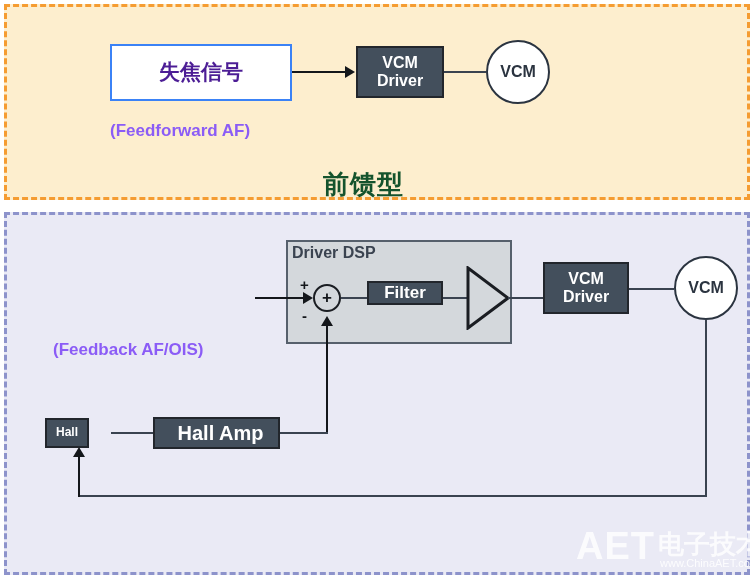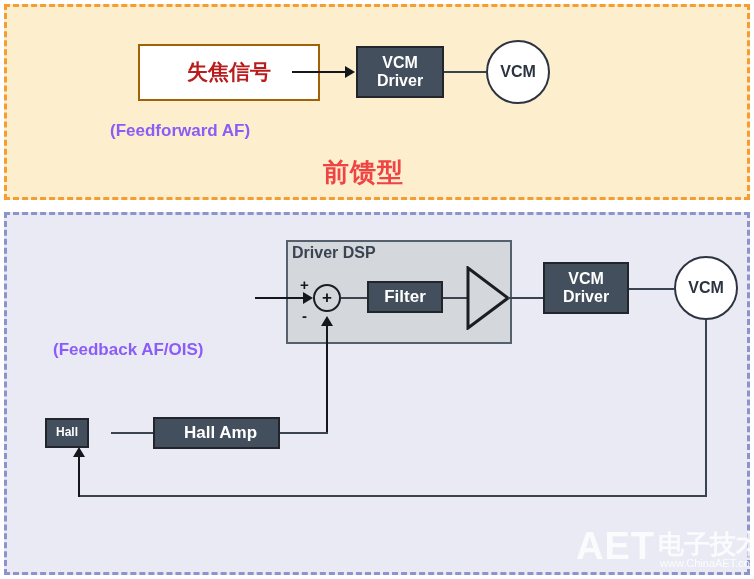--- a/index.html
+++ b/index.html
@@ -43,45 +43,44 @@
   
   .panel-caption {
     position: absolute;
     font-weight: bold;
     font-size: 26px;
     letter-spacing: 1px;
     white-space: nowrap;
   }
   #caption-feedforward {
     left: 323px;
-    top: 155px;
-    color: #ef4444;
+    top: 167px;
+    color: #14532d;
   }
   #caption-feedback {
     left: 315px;
     top: 524px;
     color: #5B5FAE;
   }
 
   
   .blk {
     position: absolute;
     box-sizing: border-box;
     display: flex;
     align-items: center;
     justify-content: center;
     text-align: center;
     font-weight: bold;
     line-height: 1.15;
   }
   .blk-white {
     background: #FFFFFF;
-    border: 2px solid #a16207;
-    color: #b91c1c;
-    margin-left: 28px;
+    border: 2px solid #3b82f6;
+    color: #4c1d95;
   }
   .blk-dark {
     background: #434F5C;
     border: 2px solid #22262C;
     color: #FFFFFF;
   }
   .circle {
     position: absolute;
     box-sizing: border-box;
     background: #FFFFFF;
@@ -261,21 +260,21 @@
   <div class="arrow arrow-r" style="left:303px; top:292px;"></div>
 
   <div id="sum-junction">
     <span>+</span>
   </div>
   <div class="sign" id="sign-plus">+</div>
   <div class="sign" id="sign-minus">-</div>
 
   <div class="wire wire-h" style="left:341px; top:297px; width:26px;"></div>
 
-  <div class="blk blk-dark" style="left:367px; top:281px; width:76px; height:32px; font-size:17px;">
+  <div class="blk blk-dark" style="left:367px; top:281px; width:76px; height:24px; font-size:17px;">
     <span>Filter</span>
   </div>
 
   <div class="wire wire-h" style="left:443px; top:297px; width:25px;"></div>
 
   <svg id="amp-triangle" viewBox="0 0 44 64">
     <polygon points="2,2 42,32 2,62" fill="none" stroke="#1A1D22" stroke-width="3"></polygon>
   </svg>
 
   <div class="wire wire-h" style="left:508px; top:297px; width:35px;"></div>
@@ -297,21 +296,21 @@
 
   <div class="wire wire-v wire-black" style="left:78px; top:453px; height:44px;"></div>
   <div class="arrow arrow-u" style="left:73px; top:447px;"></div>
 
   <div class="blk blk-dark" style="left:45px; top:418px; width:44px; height:30px; font-size:12px;">
     <span>Hall</span>
   </div>
 
   <div class="wire wire-h" style="left:111px; top:432px; width:42px;"></div>
 
-  <div class="blk blk-dark" style="left:153px; top:417px; width:127px; height:32px; font-size:17px;padding-left:8px;">
+  <div class="blk blk-dark" style="left:153px; top:417px; width:127px; height:32px; font-size:20px;padding-left:8px;">
     <span>Hall Amp</span>
   </div>
 
   <div class="wire wire-h" style="left:280px; top:432px; width:48px;"></div>
   <div class="wire wire-v wire-black" style="left:326px; top:326px; height:106px;"></div>
   <div class="arrow arrow-u" style="left:321px; top:316px;"></div>
 
 
   <div id="watermark">
     <div id="wm-aet">AET</div>

